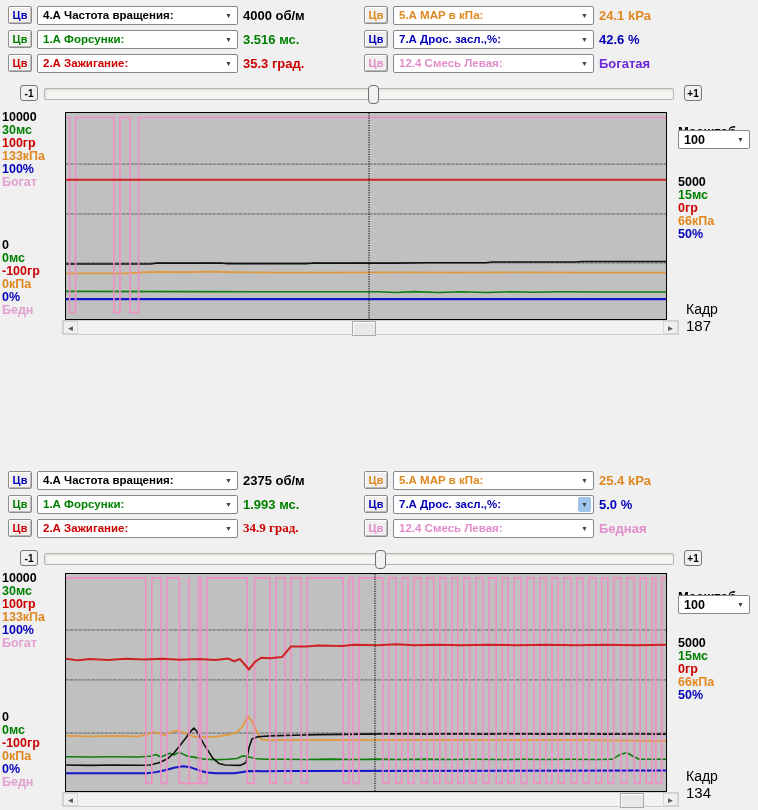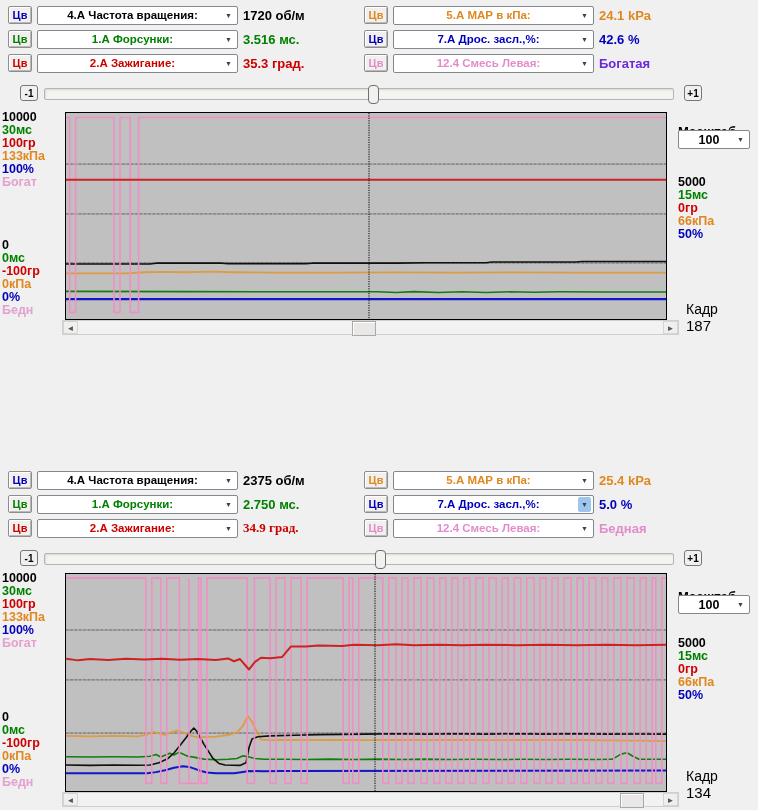--- a/index.html
+++ b/index.html
@@ -10,21 +10,21 @@
 
   
   .selrow{position:absolute;height:20px;display:flex;align-items:center;gap:5px;}
   .sl0{top:5px;left:8px;} .sl1{top:29px;left:8px;} .sl2{top:53px;left:8px;}
   .sr0{top:5px;left:364px;} .sr1{top:29px;left:364px;} .sr2{top:53px;left:364px;}
   .cv{width:24px;height:18px;font:bold 11px "Liberation Sans",sans-serif;
       background:#f1f0ee;border:1px solid #8d8d8d;border-radius:2px;
       box-shadow:inset 1px 1px 0 #ffffff, inset -1px -1px 0 #b9b9b9;padding:0;cursor:pointer;}
   .dd{width:201px;height:19px;background:#ffffff;border:1px solid #828790;border-radius:2px;
       display:flex;align-items:center;padding:0 2px 0 5px;box-sizing:border-box;}
-  .dd .txt{flex:1;font:bold 11.5px "Liberation Sans",sans-serif;white-space:nowrap;overflow:hidden;text-align:center;}
+  .dd .txt{flex:1;font:bold 11.5px "Liberation Sans",sans-serif;white-space:nowrap;overflow:hidden;}
   .dd .arr{font-size:7px;color:#404040;width:13px;text-align:center;line-height:15px;border-radius:2px;}
   .val{font:bold 13px "Liberation Sans",sans-serif;white-space:nowrap;}
 
   
   .nav-btn{position:absolute;top:85px;width:18px;height:16px;font:bold 10px "Liberation Sans",sans-serif;
       background:#f1f0ee;border:1px solid #777;border-radius:3px;padding:0;cursor:pointer;}
   .nav-minus{left:20px;} .nav-plus{left:684px;}
   .nav-track{position:absolute;top:88px;left:44px;width:628px;height:10px;background:#f5f4f0;
       border:1px solid #b5b5b5;border-radius:2px;box-shadow:inset 1px 1px 2px #d8d8d8;}
   .nav-thumb{position:absolute;top:-4px;width:9px;height:17px;background:#f2f1ef;
@@ -68,21 +68,21 @@
 <div id="app">
 
   <section class="panel p1">
 
     <div class="selrow sl0">
       <button class="cv" style="color: rgb(0, 0, 187);">Цв</button>
       <div class="dd">
         <span class="txt" style="color: rgb(0, 0, 0);">4.А  Частота вращения:</span>
         <span class="arr">▼</span>
       </div>
-      <div class="val" style="color: rgb(0, 0, 0);">1720 об/м</div>
+      <div class="val" style="color: rgb(0, 0, 0);">4000 об/м</div>
     </div>
     <div class="selrow sl1">
       <button class="cv" style="color: rgb(0, 128, 0);">Цв</button>
       <div class="dd">
         <span class="txt" style="color: rgb(0, 128, 0);">1.А  Форсунки:</span>
         <span class="arr">▼</span>
       </div>
       <div class="val" style="color: rgb(0, 128, 0);">3.516 мс.</div>
     </div>
     <div class="selrow sl2">
@@ -187,21 +187,21 @@
         <span class="arr">▼</span>
       </div>
       <div class="val" style="color: rgb(0, 0, 0);">2375 об/м</div>
     </div>
     <div class="selrow sl1">
       <button class="cv" style="color: rgb(0, 128, 0);">Цв</button>
       <div class="dd">
         <span class="txt" style="color: rgb(0, 128, 0);">1.А  Форсунки:</span>
         <span class="arr">▼</span>
       </div>
-      <div class="val" style="color: rgb(0, 128, 0);">2.750 мс.</div>
+      <div class="val" style="color: rgb(0, 128, 0);">1.993 мс.</div>
     </div>
     <div class="selrow sl2">
       <button class="cv" style="color: rgb(204, 0, 0);">Цв</button>
       <div class="dd">
         <span class="txt" style="color: rgb(204, 0, 0);">2.А  Зажигание:</span>
         <span class="arr">▼</span>
       </div>
       <div class="val" style="color: rgb(204, 0, 0); font-family: Liberation Serif, serif;">34.9 град.</div>
     </div>
     <div class="selrow sr0">

